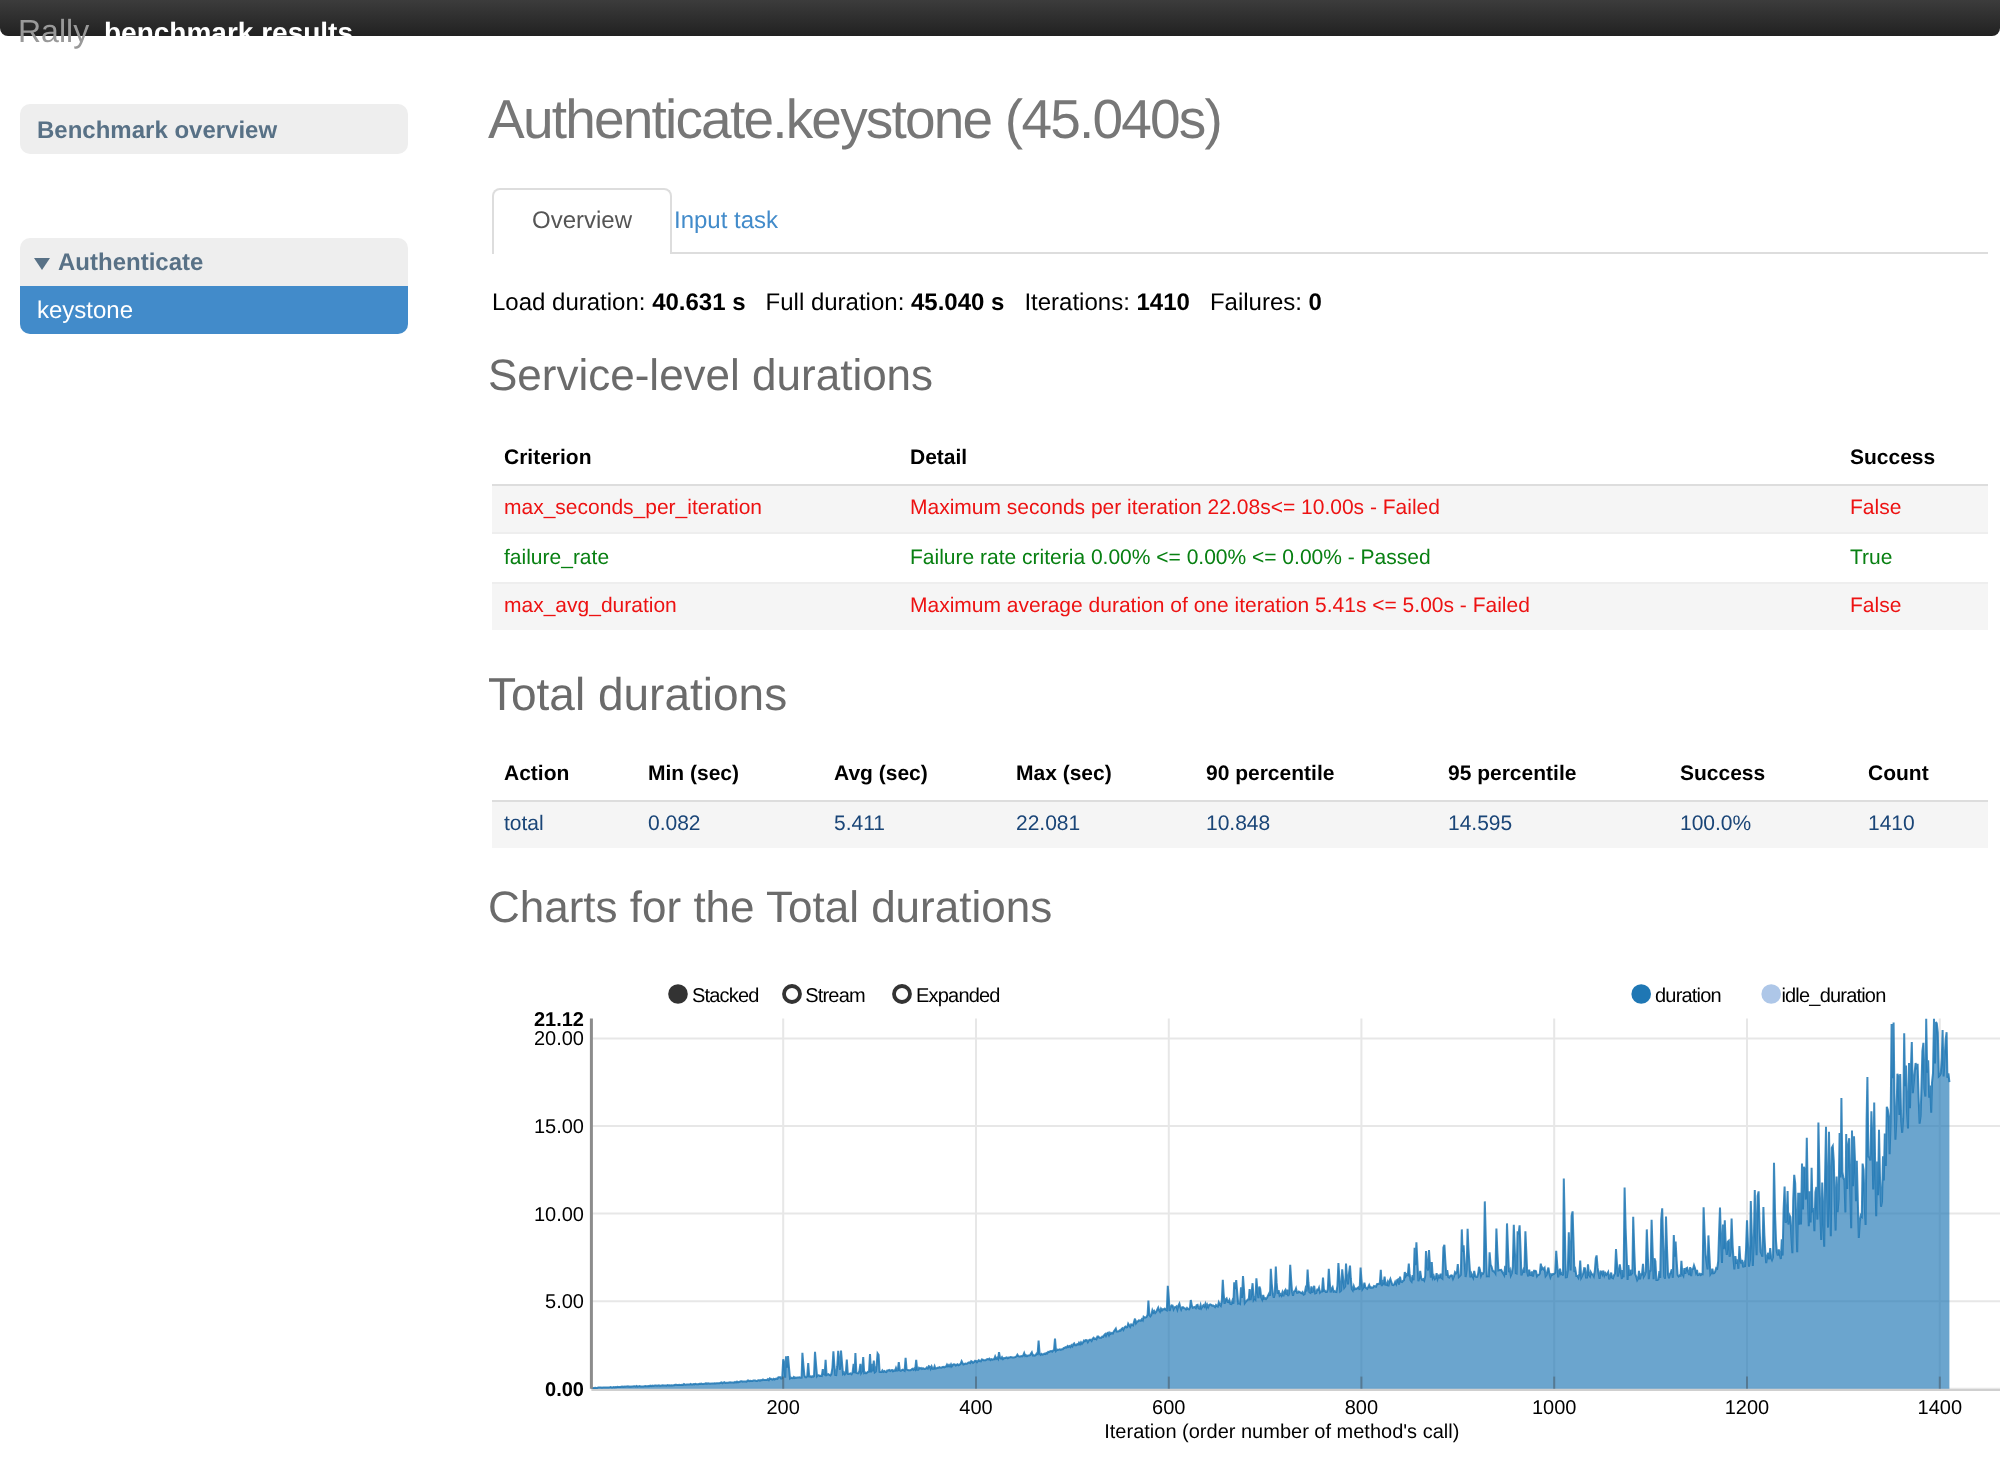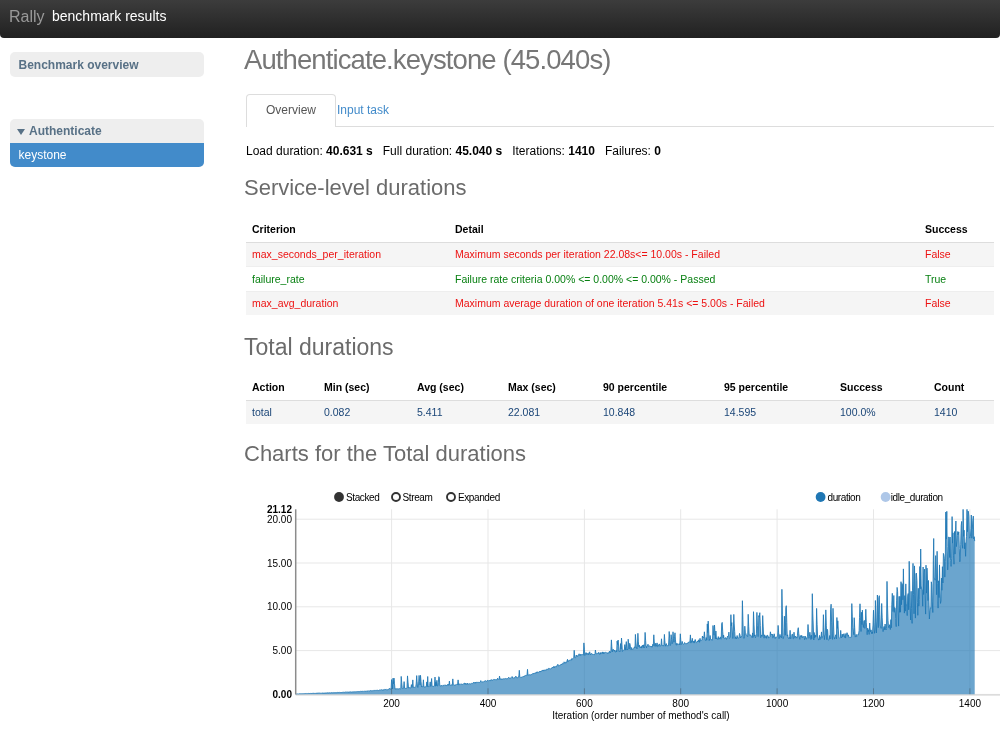--- a/index.html
+++ b/index.html
@@ -1,26 +1,26 @@
 <!DOCTYPE html>
 <html><head>
 <meta charset="utf-8">
 <style>
 * { margin:0; padding:0; }
 html,body { width:1000px; height:737px; background:#fff; overflow:hidden;
   font-family:"Liberation Sans", sans-serif; }
 body { position:relative; }
 
 
-.navbar { position:absolute; left:0; top:0; width:1000px; height:38px;
+.navbar { position:absolute; left:0; top:0; width:1000px; height:18px;
   background:linear-gradient(#3c3c3c,#212121); border-radius:0 0 4px 4px; }
 .navbar .brand { position:absolute; left:9px; top:0; line-height:33px;
   font-size:16px; color:#999; }
 .navbar .title { position:absolute; left:52px; top:0; line-height:33px;
-  font-size:14px; font-weight:normal; color:#fff; }
+  font-size:14px; font-weight:bold; color:#fff; }
 
 
 .side { position:absolute; left:10px; width:194px; background:#eee; border-radius:5px; }
 .side .item { display:block; padding-left:8.5px;
   font-size:12px; font-weight:bold; color:#587186; }
 .p1 { top:52px; }
 .p1 .item { height:25px; line-height:25px; }
 .p1 .item+.item { border-top:1px solid #ddd; }
 .p2 { top:119px; }
 .p2 .item { height:24px; line-height:24px; }

